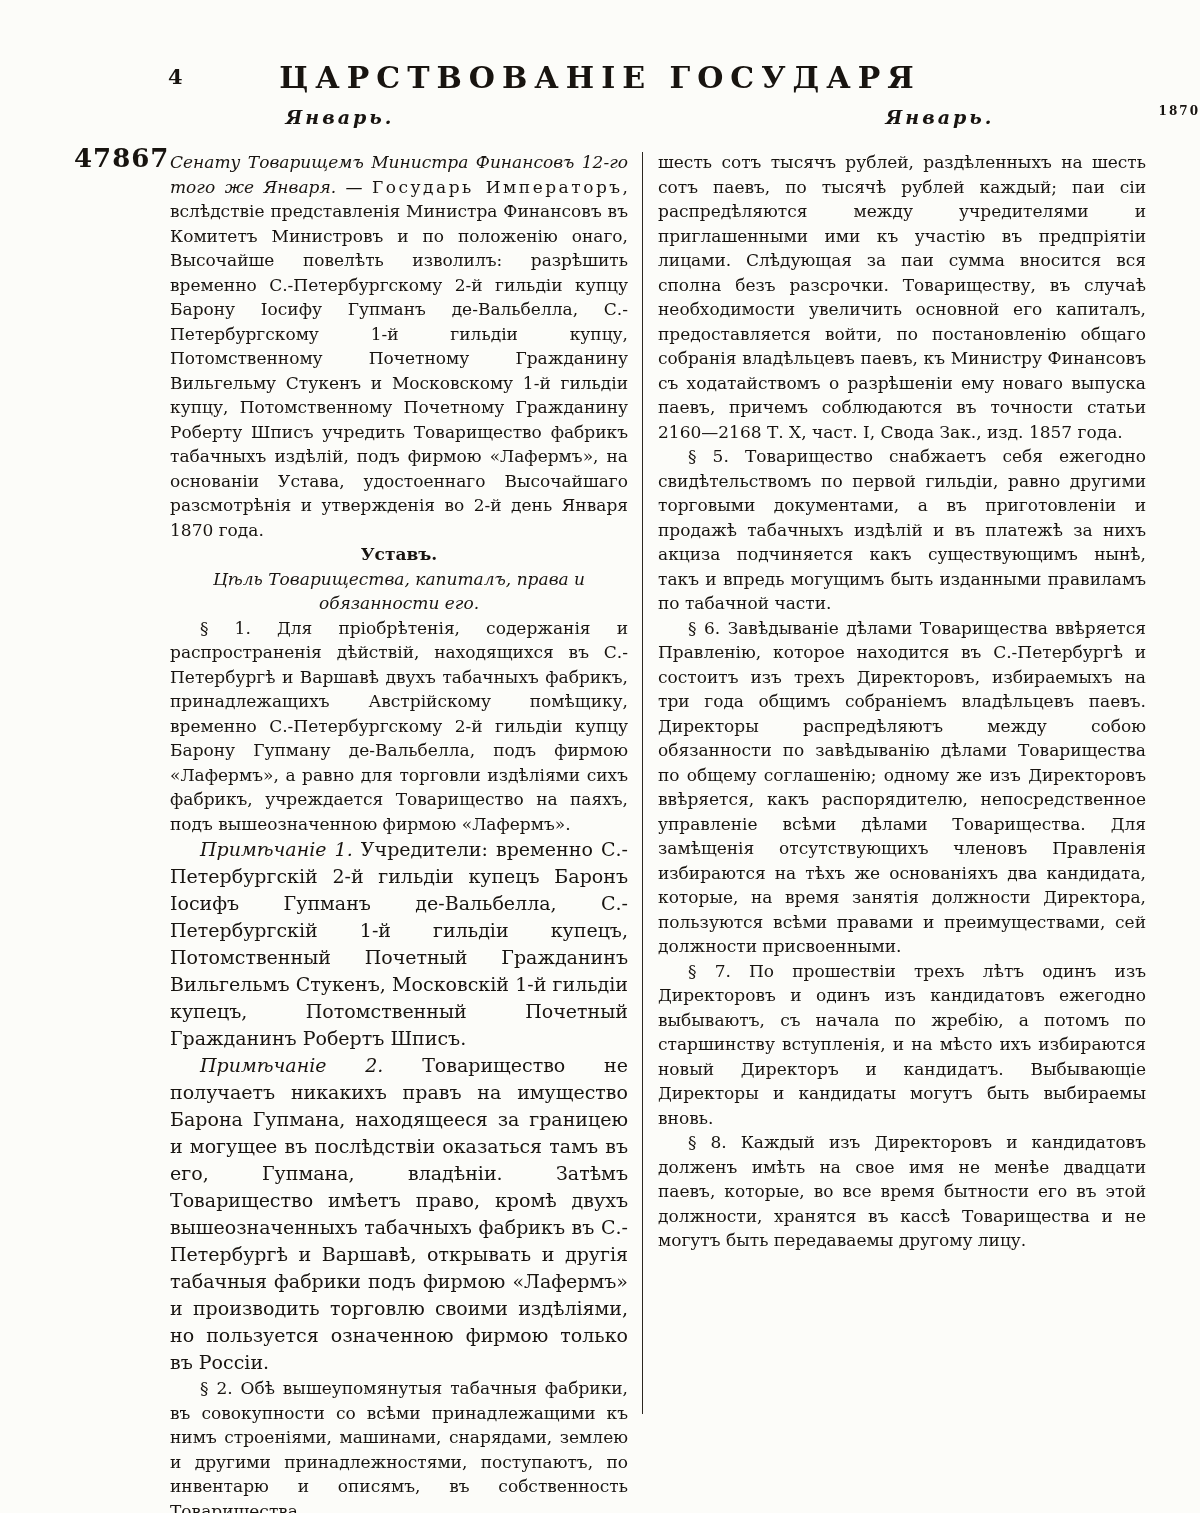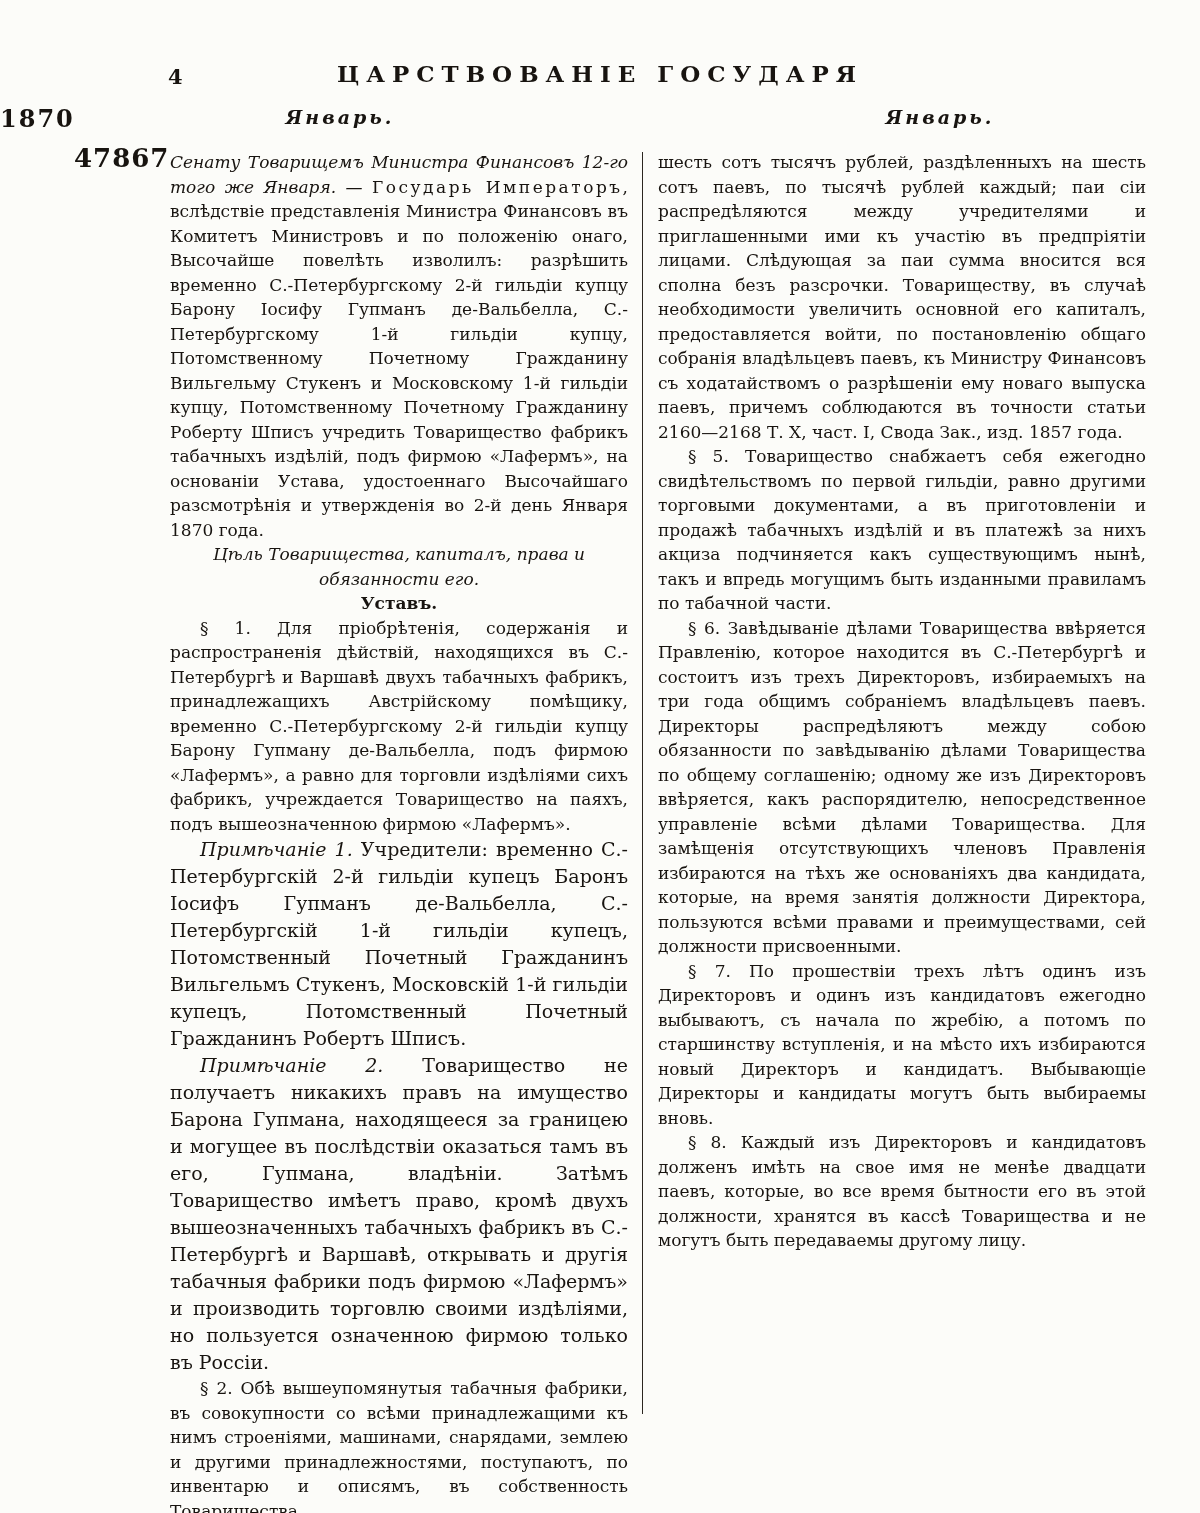--- a/index.html
+++ b/index.html
@@ -11,29 +11,29 @@
     position:relative;
     overflow:hidden;
   }
   .pagenum{
     position:absolute;left:168px;top:64px;
     font-size:21px;font-weight:bold;
   }
   .title{
     position:absolute;left:60px;right:60px;top:60px;
     text-align:center;
-    font-size:23px;font-weight:bold;letter-spacing:7px;
+    font-size:30px;font-weight:bold;letter-spacing:7px;
   }
   .month-left{
     position:absolute;left:235px;width:210px;top:106px;
     text-align:center;font-style:italic;font-weight:bold;font-size:19px;letter-spacing:3px;
   }
   .year{
     position:absolute;left:0;right:0;top:104px;
-    text-align:left;font-weight:bold;font-size:24px;letter-spacing:2px;
+    text-align:right;font-weight:bold;font-size:12px;letter-spacing:2px;
   }
   .month-right{
     position:absolute;left:835px;width:210px;top:106px;
     text-align:center;font-style:italic;font-weight:bold;font-size:19px;letter-spacing:3px;
   }
   .columns{
     position:absolute;left:170px;top:150px;width:976px;
     display:flex;gap:30px;
   }
   .col{
@@ -69,22 +69,22 @@
 <div class="title">ЦАРСТВОВАНІЕ ГОСУДАРЯ</div>
 <div class="month-left">Январь.</div>
 <div class="year">1870</div>
 <div class="month-right">Январь.</div>
 
 <div class="divider"></div>
 
 <div class="columns">
   <div class="col col-left">
       <p class="blk lead"><span class="docnum">47867</span><span class="italic">Сенату Товарищемъ Министра Финансовъ 12-го того же Января. — </span><span class="caps">Государь Императоръ</span><span>, вслѣдствіе представленія Министра Финансовъ въ Комитетъ Министровъ и по положенію онаго, Высочайше повелѣть изволилъ: разрѣшить временно С.-Петербургскому 2-й гильдіи купцу Барону Іосифу Гупманъ де-Вальбелла, С.-Петербургскому 1-й гильдіи купцу, Потомственному Почетному Гражданину Вильгельму Стукенъ и Московскому 1-й гильдіи купцу, Потомственному Почетному Гражданину Роберту Шписъ учредить Товарищество фабрикъ табачныхъ издѣлій, подъ фирмою «Лафермъ», на основаніи Устава, удостоеннаго Высочайшаго разсмотрѣнія и утвержденія во 2-й день Января 1870 года.</span></p>
+      <p class="blk heading-center"><span>Уставъ.</span></p>
       <p class="blk heading-italic"><span>Цѣль Товарищества, капиталъ, права и обязанности его.</span></p>
-      <p class="blk heading-center"><span>Уставъ.</span></p>
       <p class="blk para"><span>§ 1. Для пріобрѣтенія, содержанія и распространенія дѣйствій, находящихся въ С.-Петербургѣ и Варшавѣ двухъ табачныхъ фабрикъ, принадлежащихъ Австрійскому помѣщику, временно С.-Петербургскому 2-й гильдіи купцу Барону Гупману де-Вальбелла, подъ фирмою «Лафермъ», а равно для торговли издѣліями сихъ фабрикъ, учреждается Товарищество на паяхъ, подъ вышеозначенною фирмою «Лафермъ».</span></p>
       <p class="blk note"><span class="italic">Примѣчаніе 1.</span><span> Учредители: временно С.-Петербургскій 2-й гильдіи купецъ Баронъ Іосифъ Гупманъ де-Вальбелла, С.-Петербургскій 1-й гильдіи купецъ, Потомственный Почетный Гражданинъ Вильгельмъ Стукенъ, Московскій 1-й гильдіи купецъ, Потомственный Почетный Гражданинъ Робертъ Шписъ.</span></p>
       <p class="blk note"><span class="italic">Примѣчаніе 2.</span><span> Товарищество не получаетъ никакихъ правъ на имущество Барона Гупмана, находящееся за границею и могущее въ послѣдствіи оказаться тамъ въ его, Гупмана, владѣніи. Затѣмъ Товарищество имѣетъ право, кромѣ двухъ вышеозначенныхъ табачныхъ фабрикъ въ С.-Петербургѣ и Варшавѣ, открывать и другія табачныя фабрики подъ фирмою «Лафермъ» и производить торговлю своими издѣліями, но пользуется означенною фирмою только въ Россіи.</span></p>
       <p class="blk para"><span>§ 2. Обѣ вышеупомянутыя табачныя фабрики, въ совокупности со всѣми принадлежащими къ нимъ строеніями, машинами, снарядами, землею и другими принадлежностями, поступаютъ, по инвентарю и описямъ, въ собственность Товарищества.</span></p>
       <p class="blk para"><span>§ 6. Капиталъ Товарищества опредѣляется въ</span></p>
     </div>
   <div class="col col-right">
       <p class="blk cont"><span>шесть сотъ тысячъ рублей, раздѣленныхъ на шесть сотъ паевъ, по тысячѣ рублей каждый; паи сіи распредѣляются между учредителями и приглашенными ими къ участію въ предпріятіи лицами. Слѣдующая за паи сумма вносится вся сполна безъ разсрочки. Товариществу, въ случаѣ необходимости увеличить основной его капиталъ, предоставляется войти, по постановленію общаго собранія владѣльцевъ паевъ, къ Министру Финансовъ съ ходатайствомъ о разрѣшеніи ему новаго выпуска паевъ, причемъ соблюдаются въ точности статьи 2160—2168 Т. X, част. I, Свода Зак., изд. 1857 года.</span></p>
       <p class="blk para"><span>§ 5. Товарищество снабжаетъ себя ежегодно свидѣтельствомъ по первой гильдіи, равно другими торговыми документами, а въ приготовленіи и продажѣ табачныхъ издѣлій и въ платежѣ за нихъ акциза подчиняется какъ существующимъ нынѣ, такъ и впредь могущимъ быть изданными правиламъ по табачной части.</span></p>
       <p class="blk para"><span>§ 6. Завѣдываніе дѣлами Товарищества ввѣряется Правленію, которое находится въ С.-Петербургѣ и состоитъ изъ трехъ Директоровъ, избираемыхъ на три года общимъ собраніемъ владѣльцевъ паевъ. Директоры распредѣляютъ между собою обязанности по завѣдыванію дѣлами Товарищества по общему соглашенію; одному же изъ Директоровъ ввѣряется, какъ распорядителю, непосредственное управленіе всѣми дѣлами Товарищества. Для замѣщенія отсутствующихъ членовъ Правленія избираются на тѣхъ же основаніяхъ два кандидата, которые, на время занятія должности Директора, пользуются всѣми правами и преимуществами, сей должности присвоенными.</span></p>

